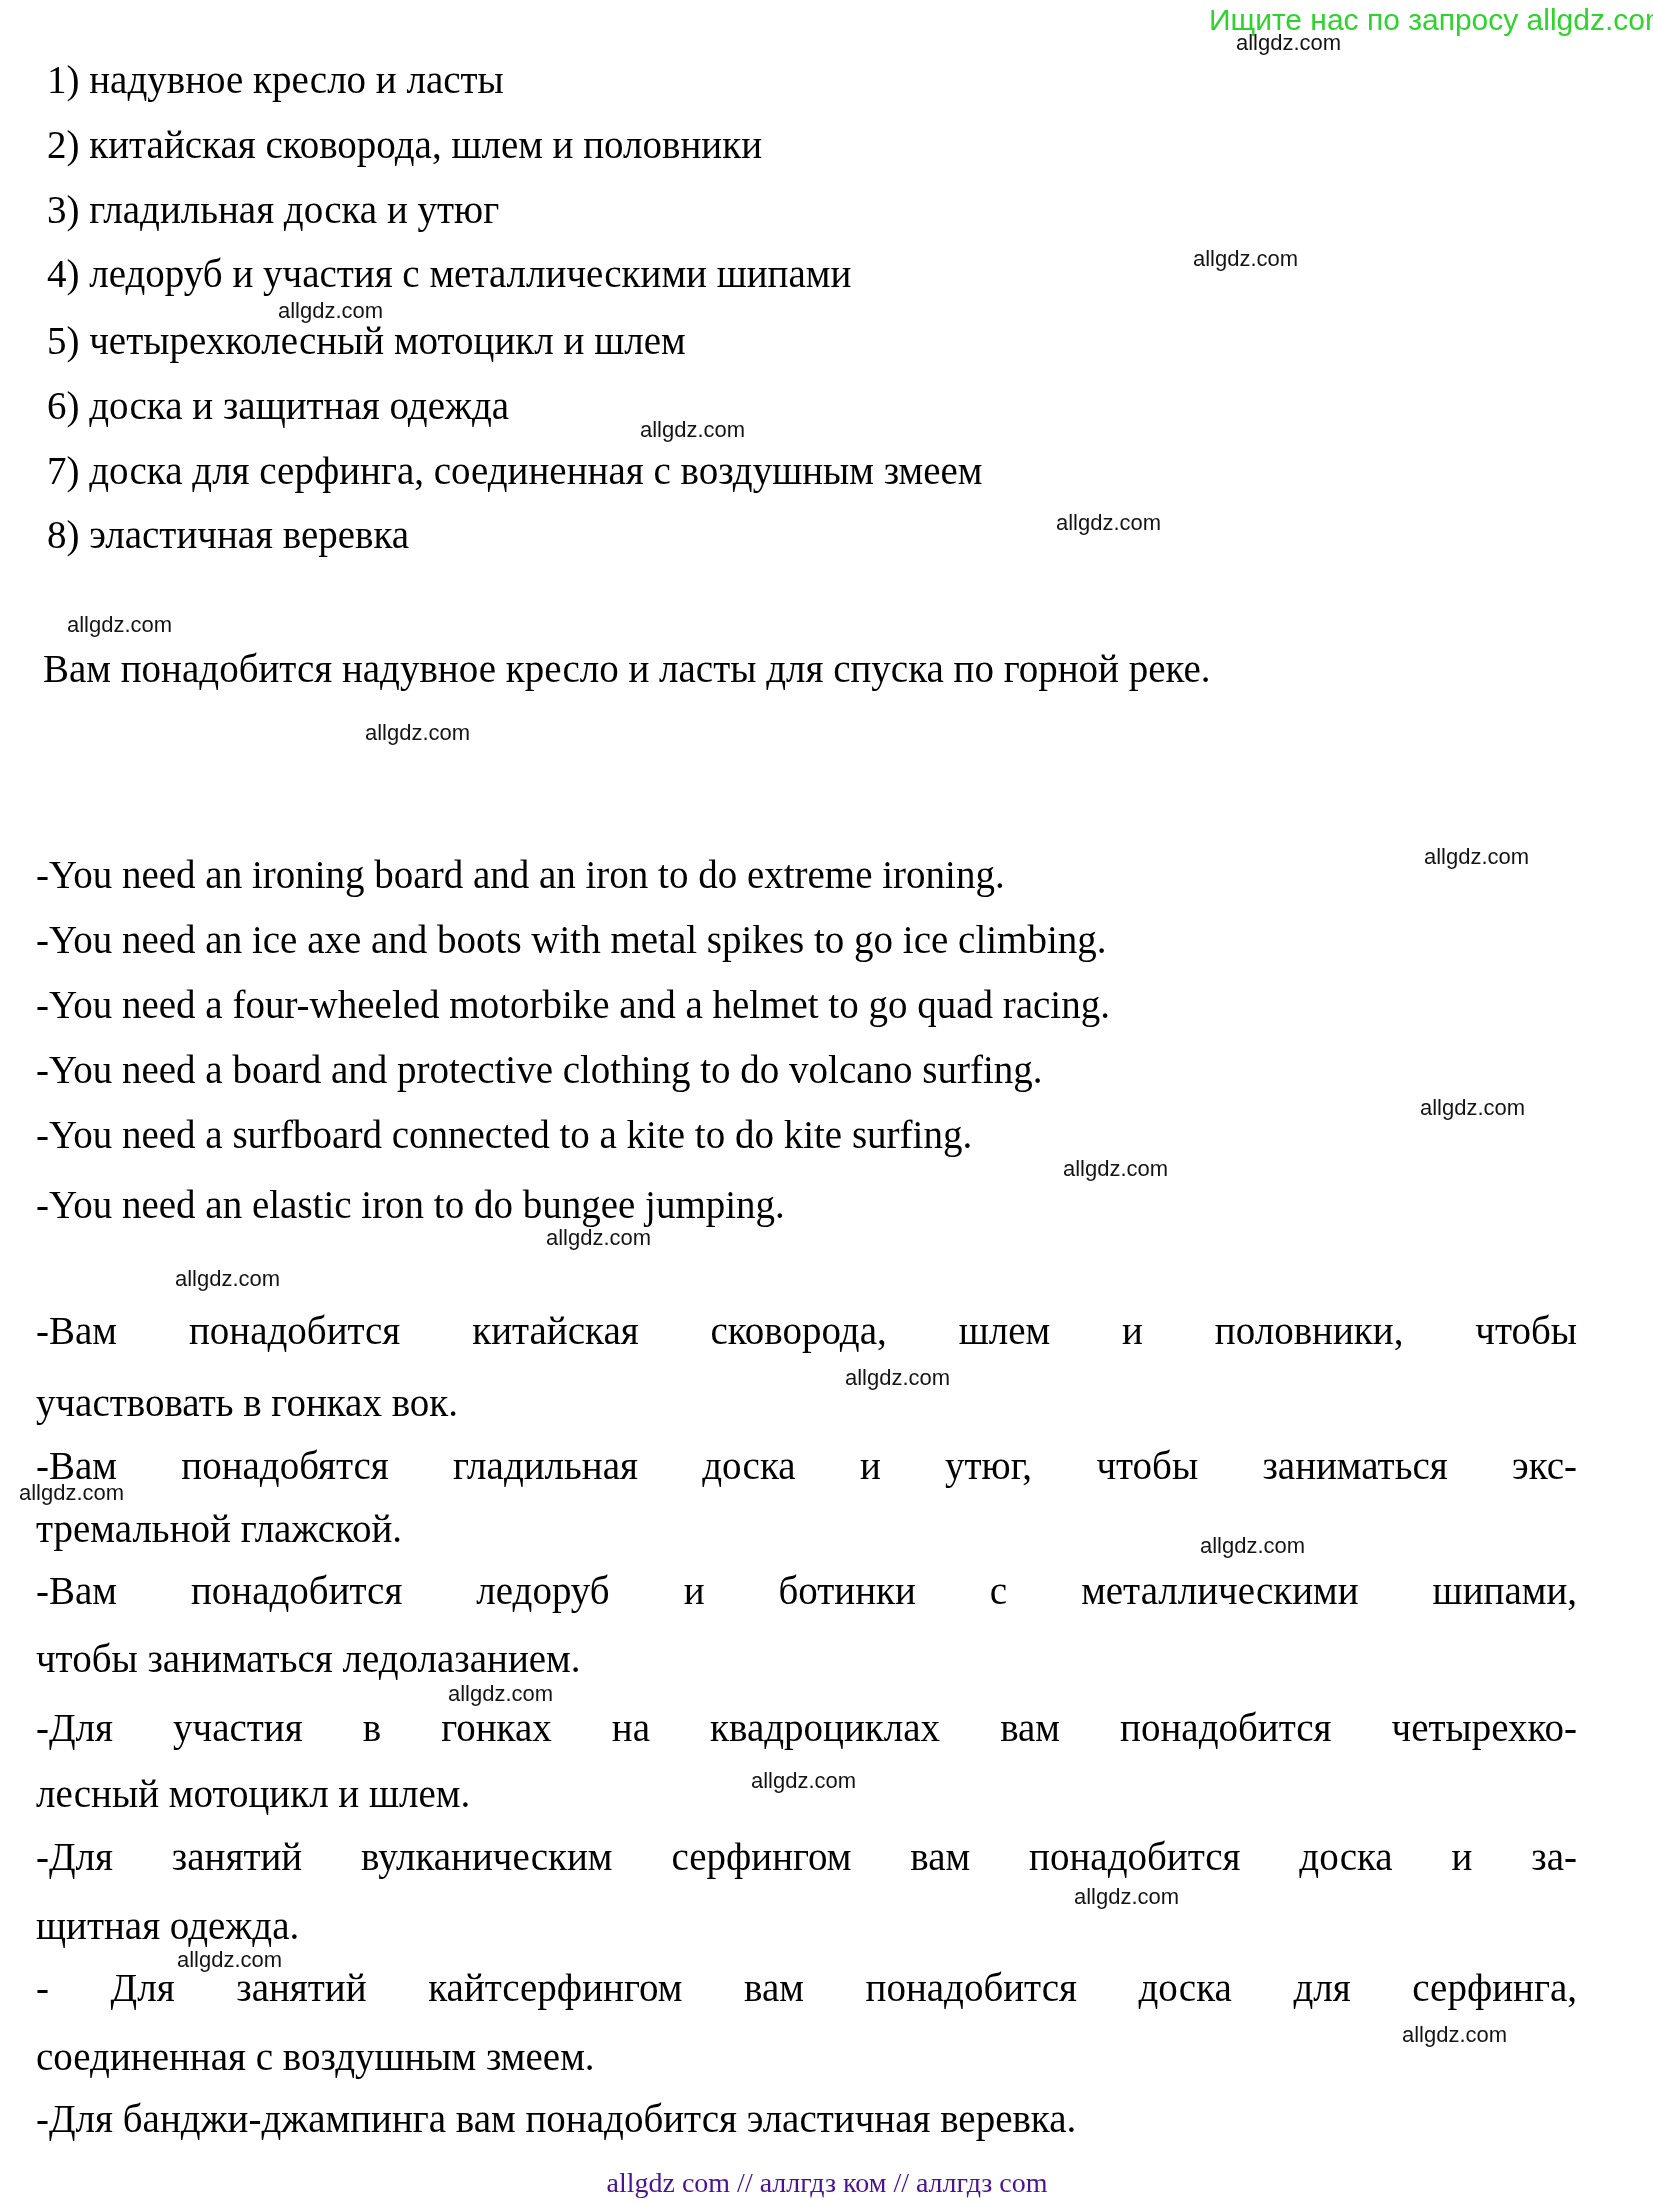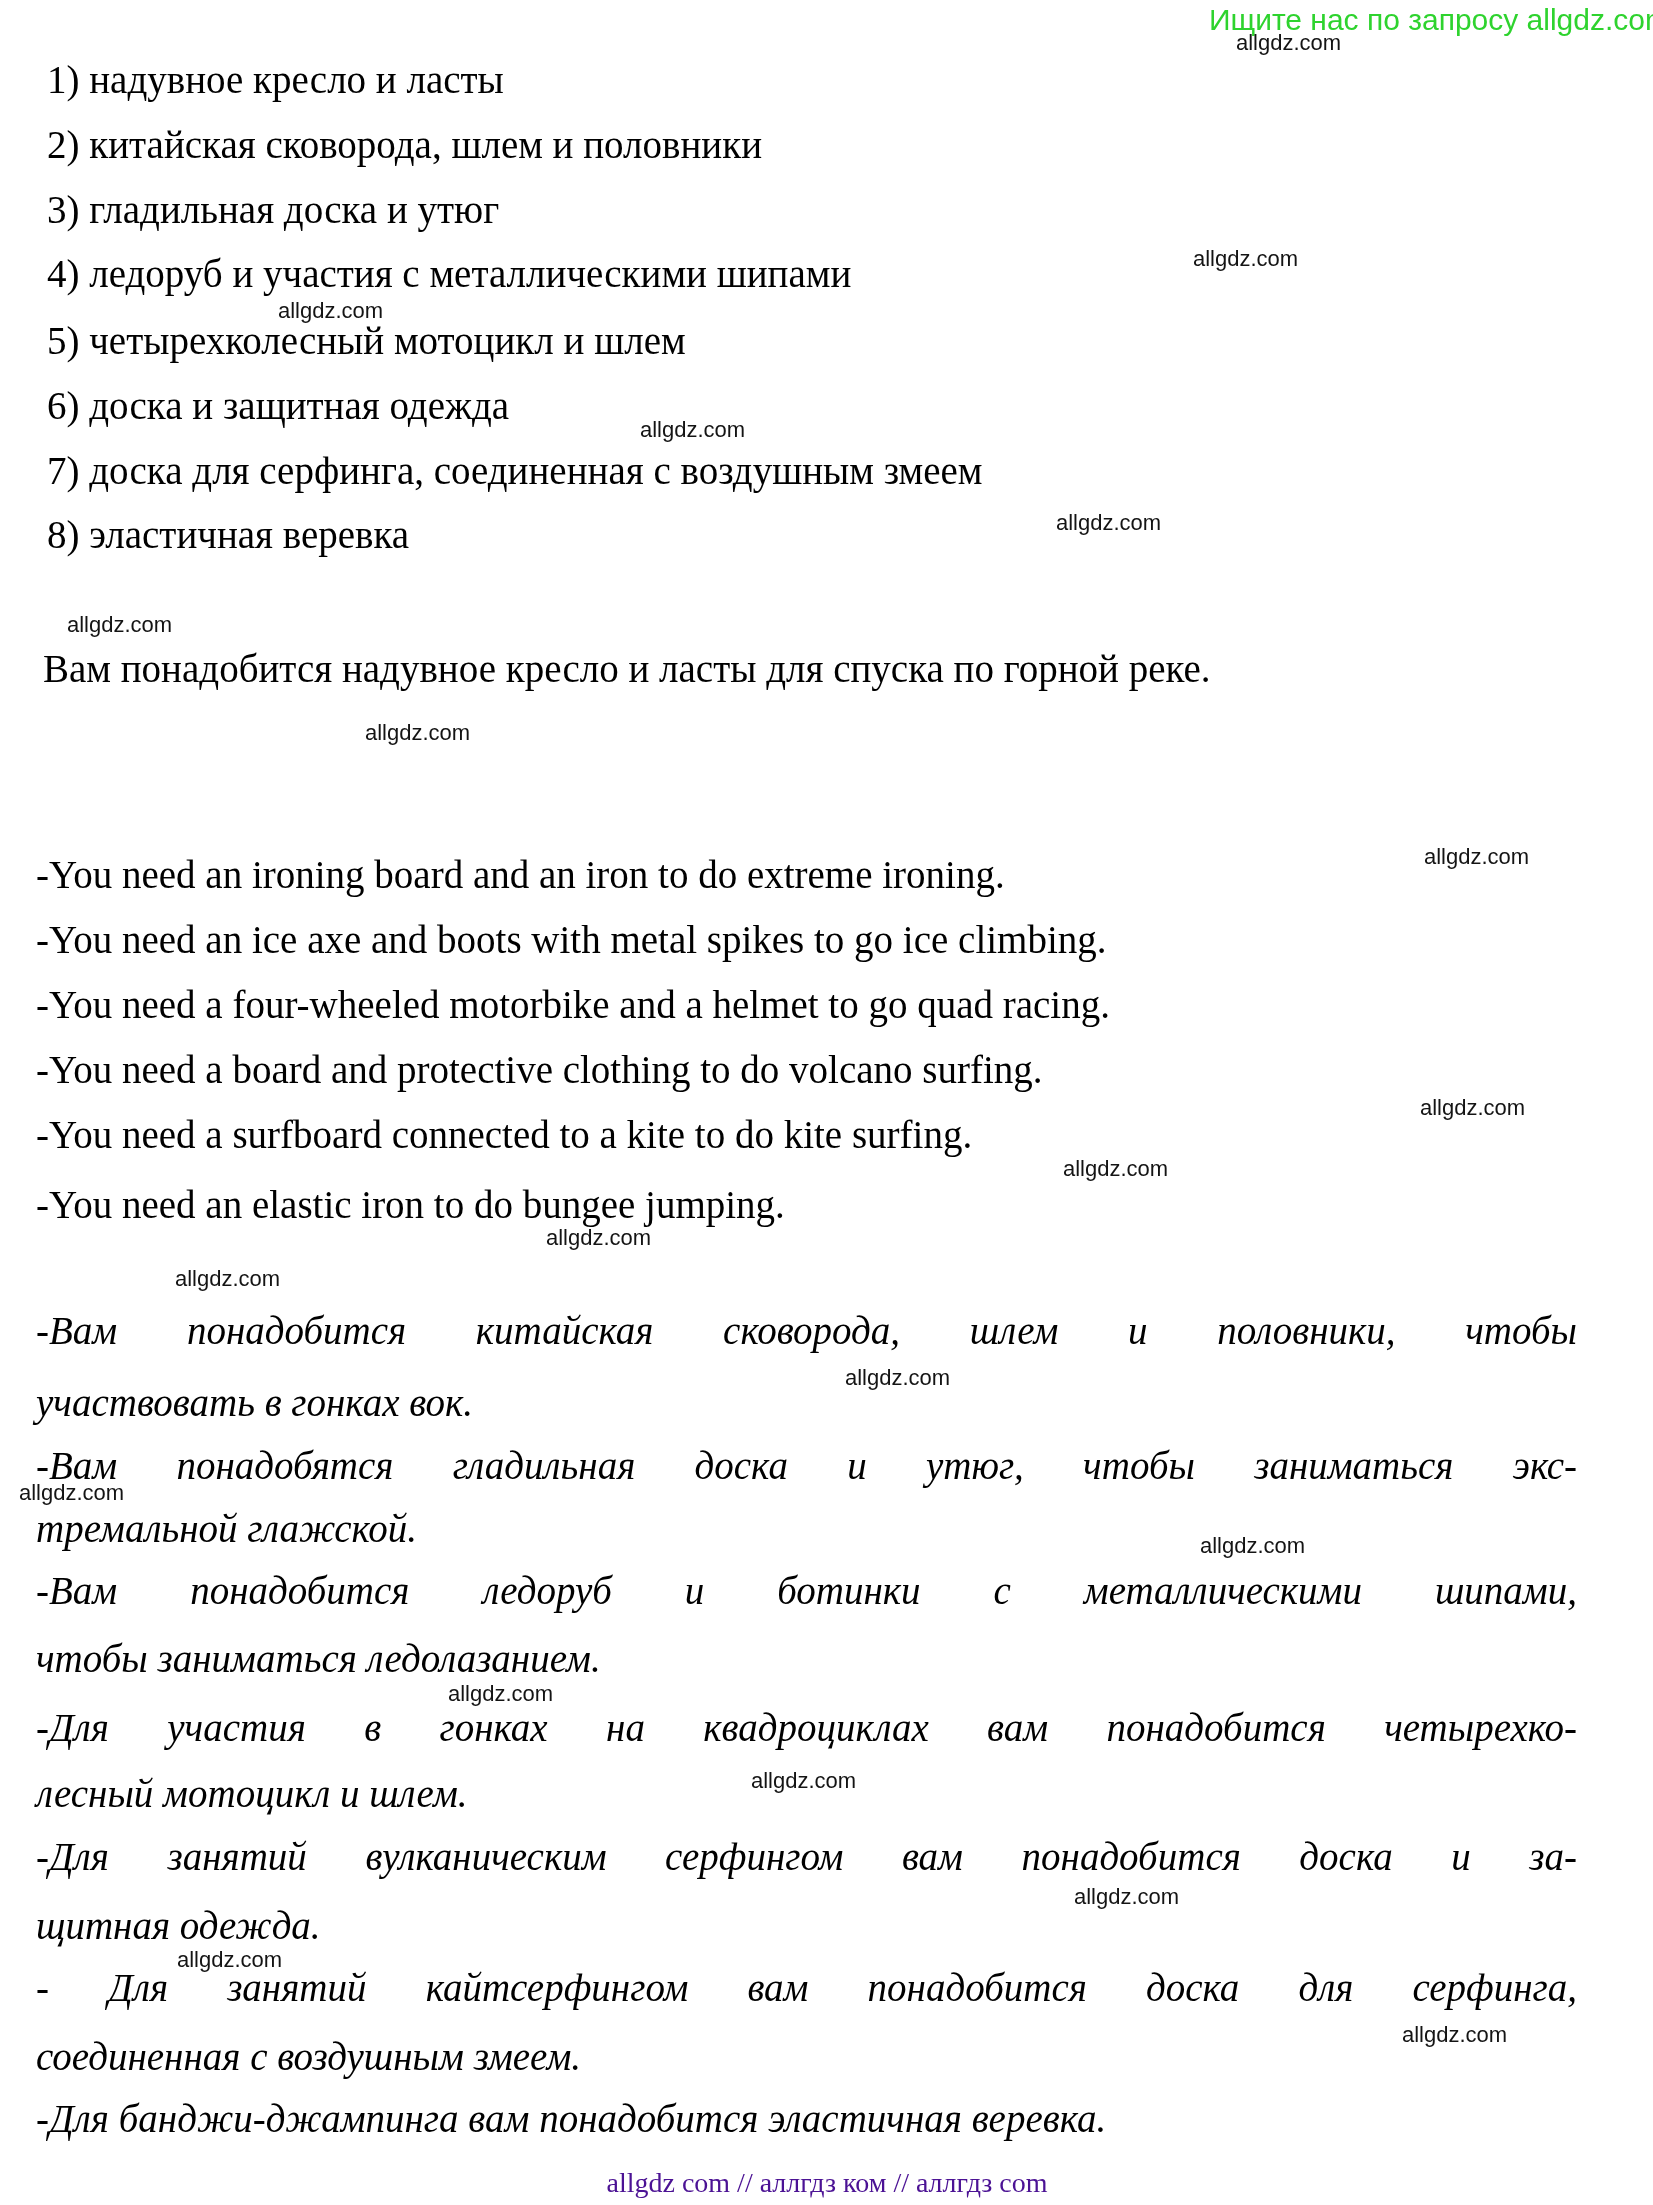--- a/index.html
+++ b/index.html
@@ -22,21 +22,21 @@
   }
   .line{
     position:absolute;
     font-size:39px;line-height:1.05;
     white-space:nowrap;
     letter-spacing:0px;
   }
   .list{left:47px;}
   .intro{left:43px;}
   .eng{left:36px;}
-  .ital{left:36px;font-style:italic;}
+  .ital{left:36px;}
   .just{
     white-space:normal;
     width:1541px;
     text-align:justify;
     text-align-last:justify;
   }
   .wm{
     position:absolute;
     font-family:"Liberation Sans", sans-serif;
     font-size:22px;line-height:1.1;

